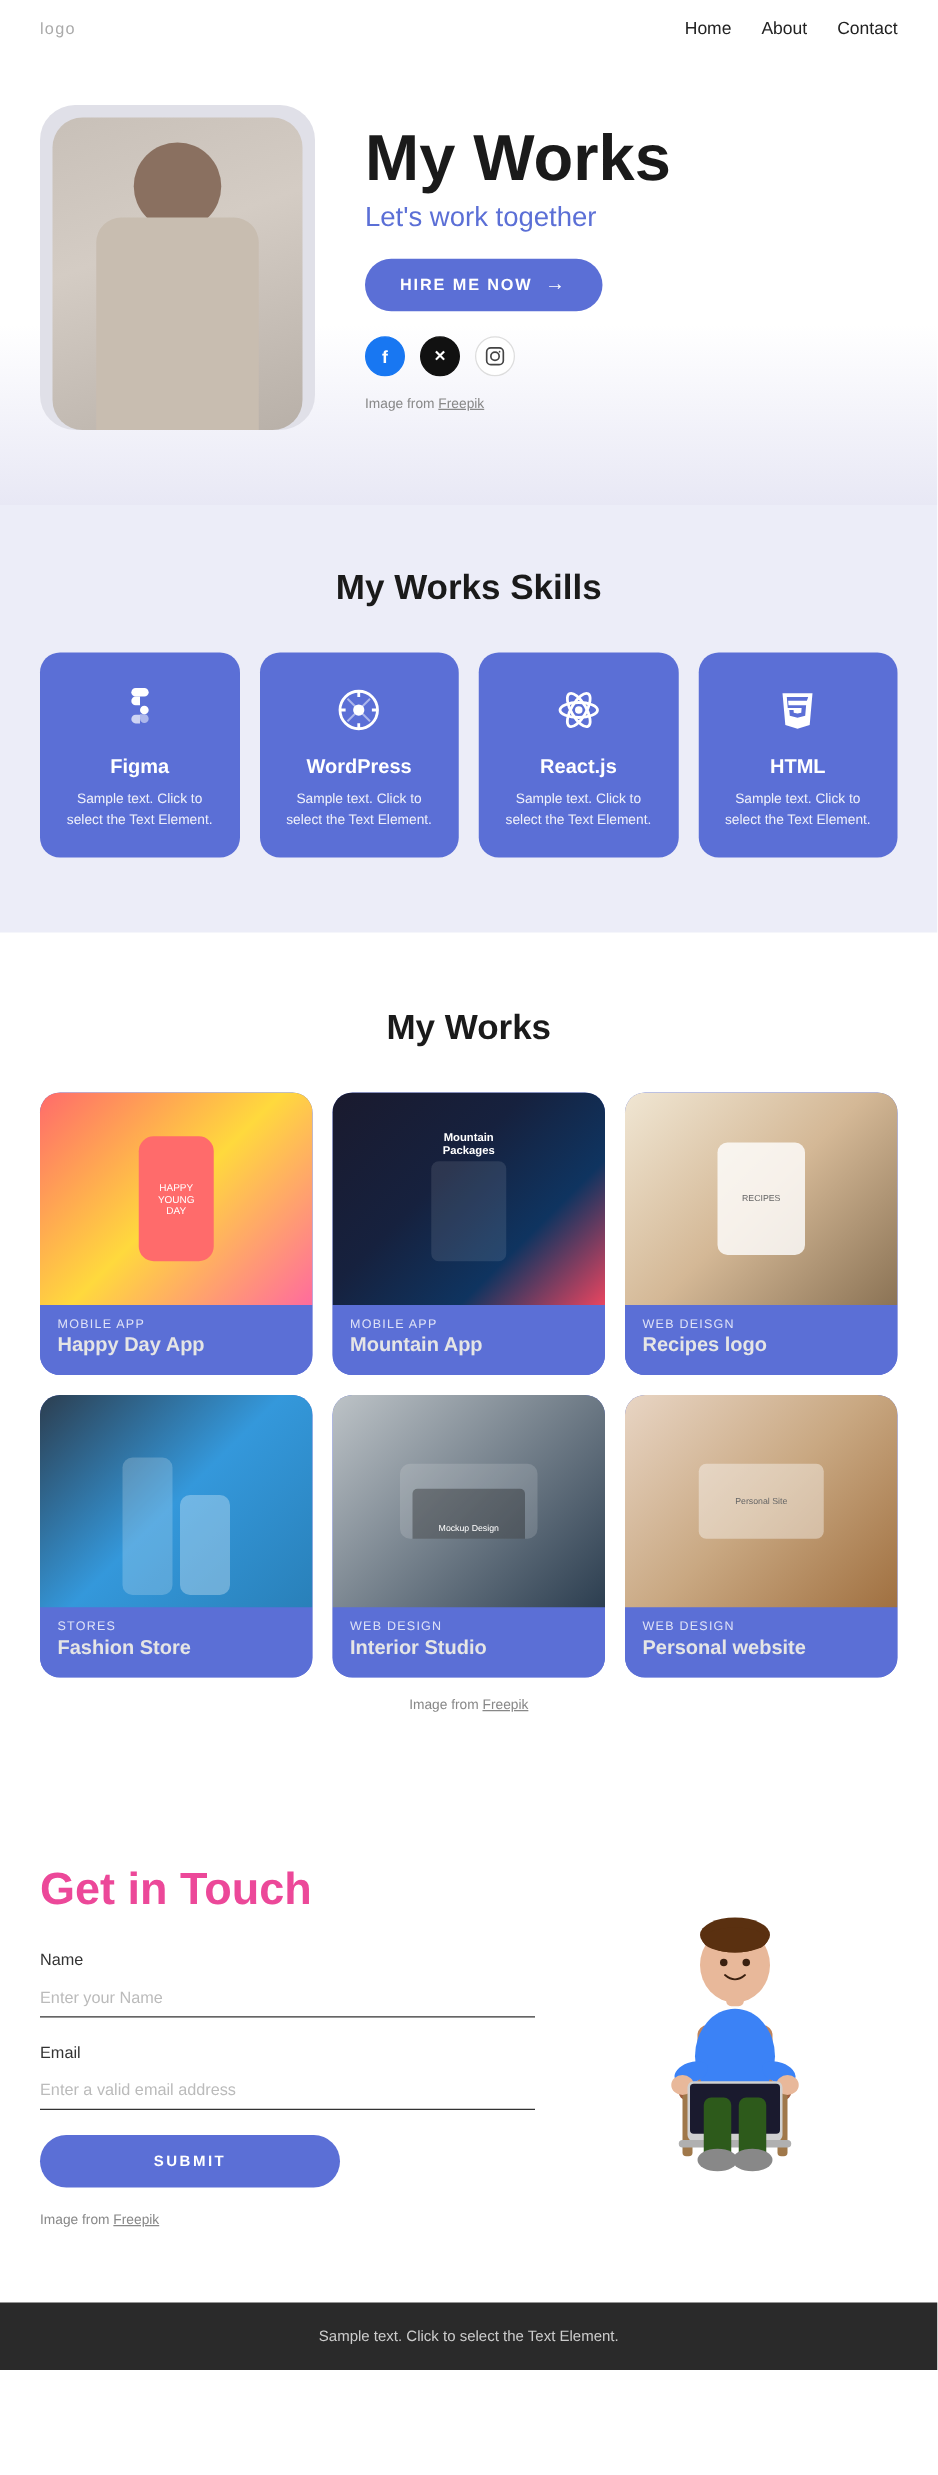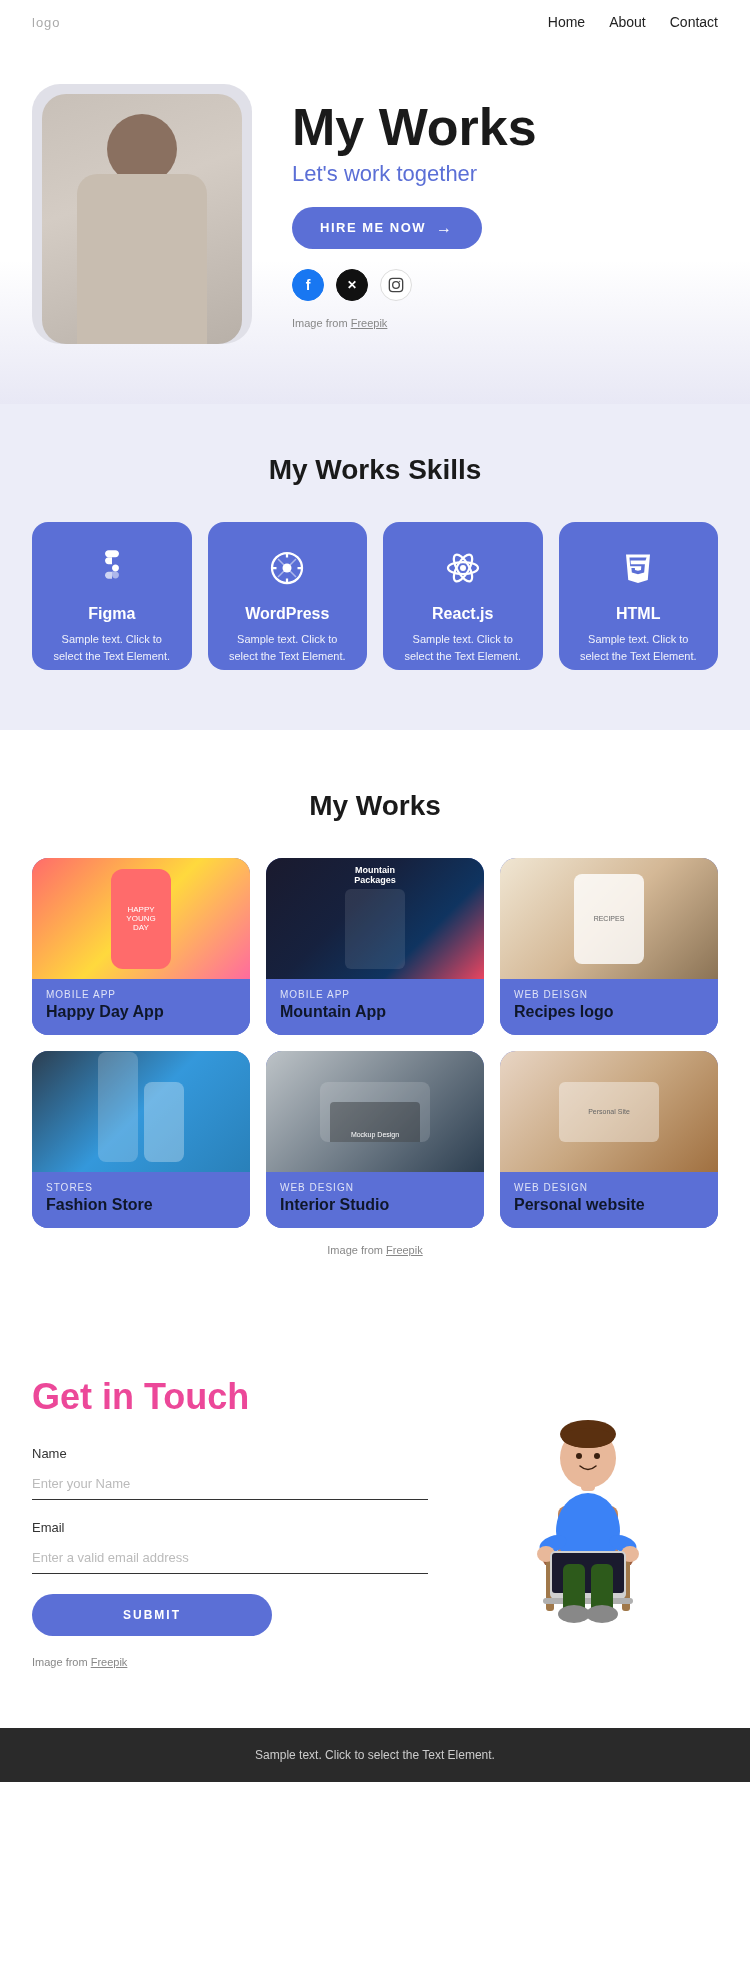--- a/index.html
+++ b/index.html
@@ -73,49 +73,49 @@
     }
     .section-title {
       text-align: center; font-size: 28px; font-weight: 700; color: #1a1a1a;
       margin-bottom: 36px;
     }
     .skills-grid {
       display: grid; grid-template-columns: repeat(4, 1fr); gap: 16px;
     }
     .skill-card {
       background: #5b6fd6; color: #fff; border-radius: 16px;
-      padding: 28px 16px 6px; text-align: center;
+      padding: 28px 16px 22px; text-align: center;
     }
     .skill-icon { font-size: 36px; margin-bottom: 10px; }
     .skill-name { font-size: 16px; font-weight: 600; margin-bottom: 8px; }
     .skill-desc { font-size: 11px; opacity: 0.9; line-height: 1.5; }
 
     
     .works-section { padding: 60px 32px 20px; }
     .works-grid { display: grid; grid-template-columns: repeat(3, 1fr); gap: 16px; }
     .work-card {
       border-radius: 16px; overflow: hidden; position: relative;
       background: #5b6fd6;
     }
     
     .work-img-placeholder {
-      width: 100%; height: 121px;
+      width: 100%; height: 170px;
       display: flex; align-items: center; justify-content: center;
       font-size: 11px; color: rgba(255,255,255,0.6);
     }
     .img-happy-day { background: linear-gradient(135deg, #ff6b6b 0%, #ffd93d 50%, #ff6b9d 100%); }
     .img-mountain { background: linear-gradient(135deg, #1a1a2e 0%, #16213e 40%, #0f3460 70%, #e94560 100%); }
     .img-recipes { background: linear-gradient(135deg, #f0e6d3 0%, #d4b896 50%, #8b7355 100%); }
     .img-fashion { background: linear-gradient(135deg, #2c3e50 0%, #3498db 50%, #2980b9 100%); }
     .img-interior { background: linear-gradient(135deg, #bdc3c7 0%, #2c3e50 100%); }
     .img-personal { background: linear-gradient(135deg, #e8d5c4 0%, #c9a882 50%, #a07040 100%); }
 
     .work-info { background: #5b6fd6; padding: 10px 14px 14px; }
     .work-category { font-size: 10px; color: rgba(255,255,255,0.8); text-transform: uppercase; letter-spacing: 1px; margin-bottom: 3px; }
-    .work-title { font-size: 16px; font-weight: 600; color: #0f172a; }
+    .work-title { font-size: 16px; font-weight: 600; color: #e5e5e5; }
     .works-credit { text-align: center; font-size: 11px; color: #888; margin-top: 16px; margin-bottom: 40px; }
     .works-credit u { cursor: pointer; }
 
     
     .contact-section {
       padding: 60px 32px 60px;
       display: flex; gap: 30px; align-items: flex-start;
     }
     .contact-form { flex: 1; }
     .contact-title { font-size: 36px; font-weight: 700; color: #ec4899; margin-bottom: 28px; }

